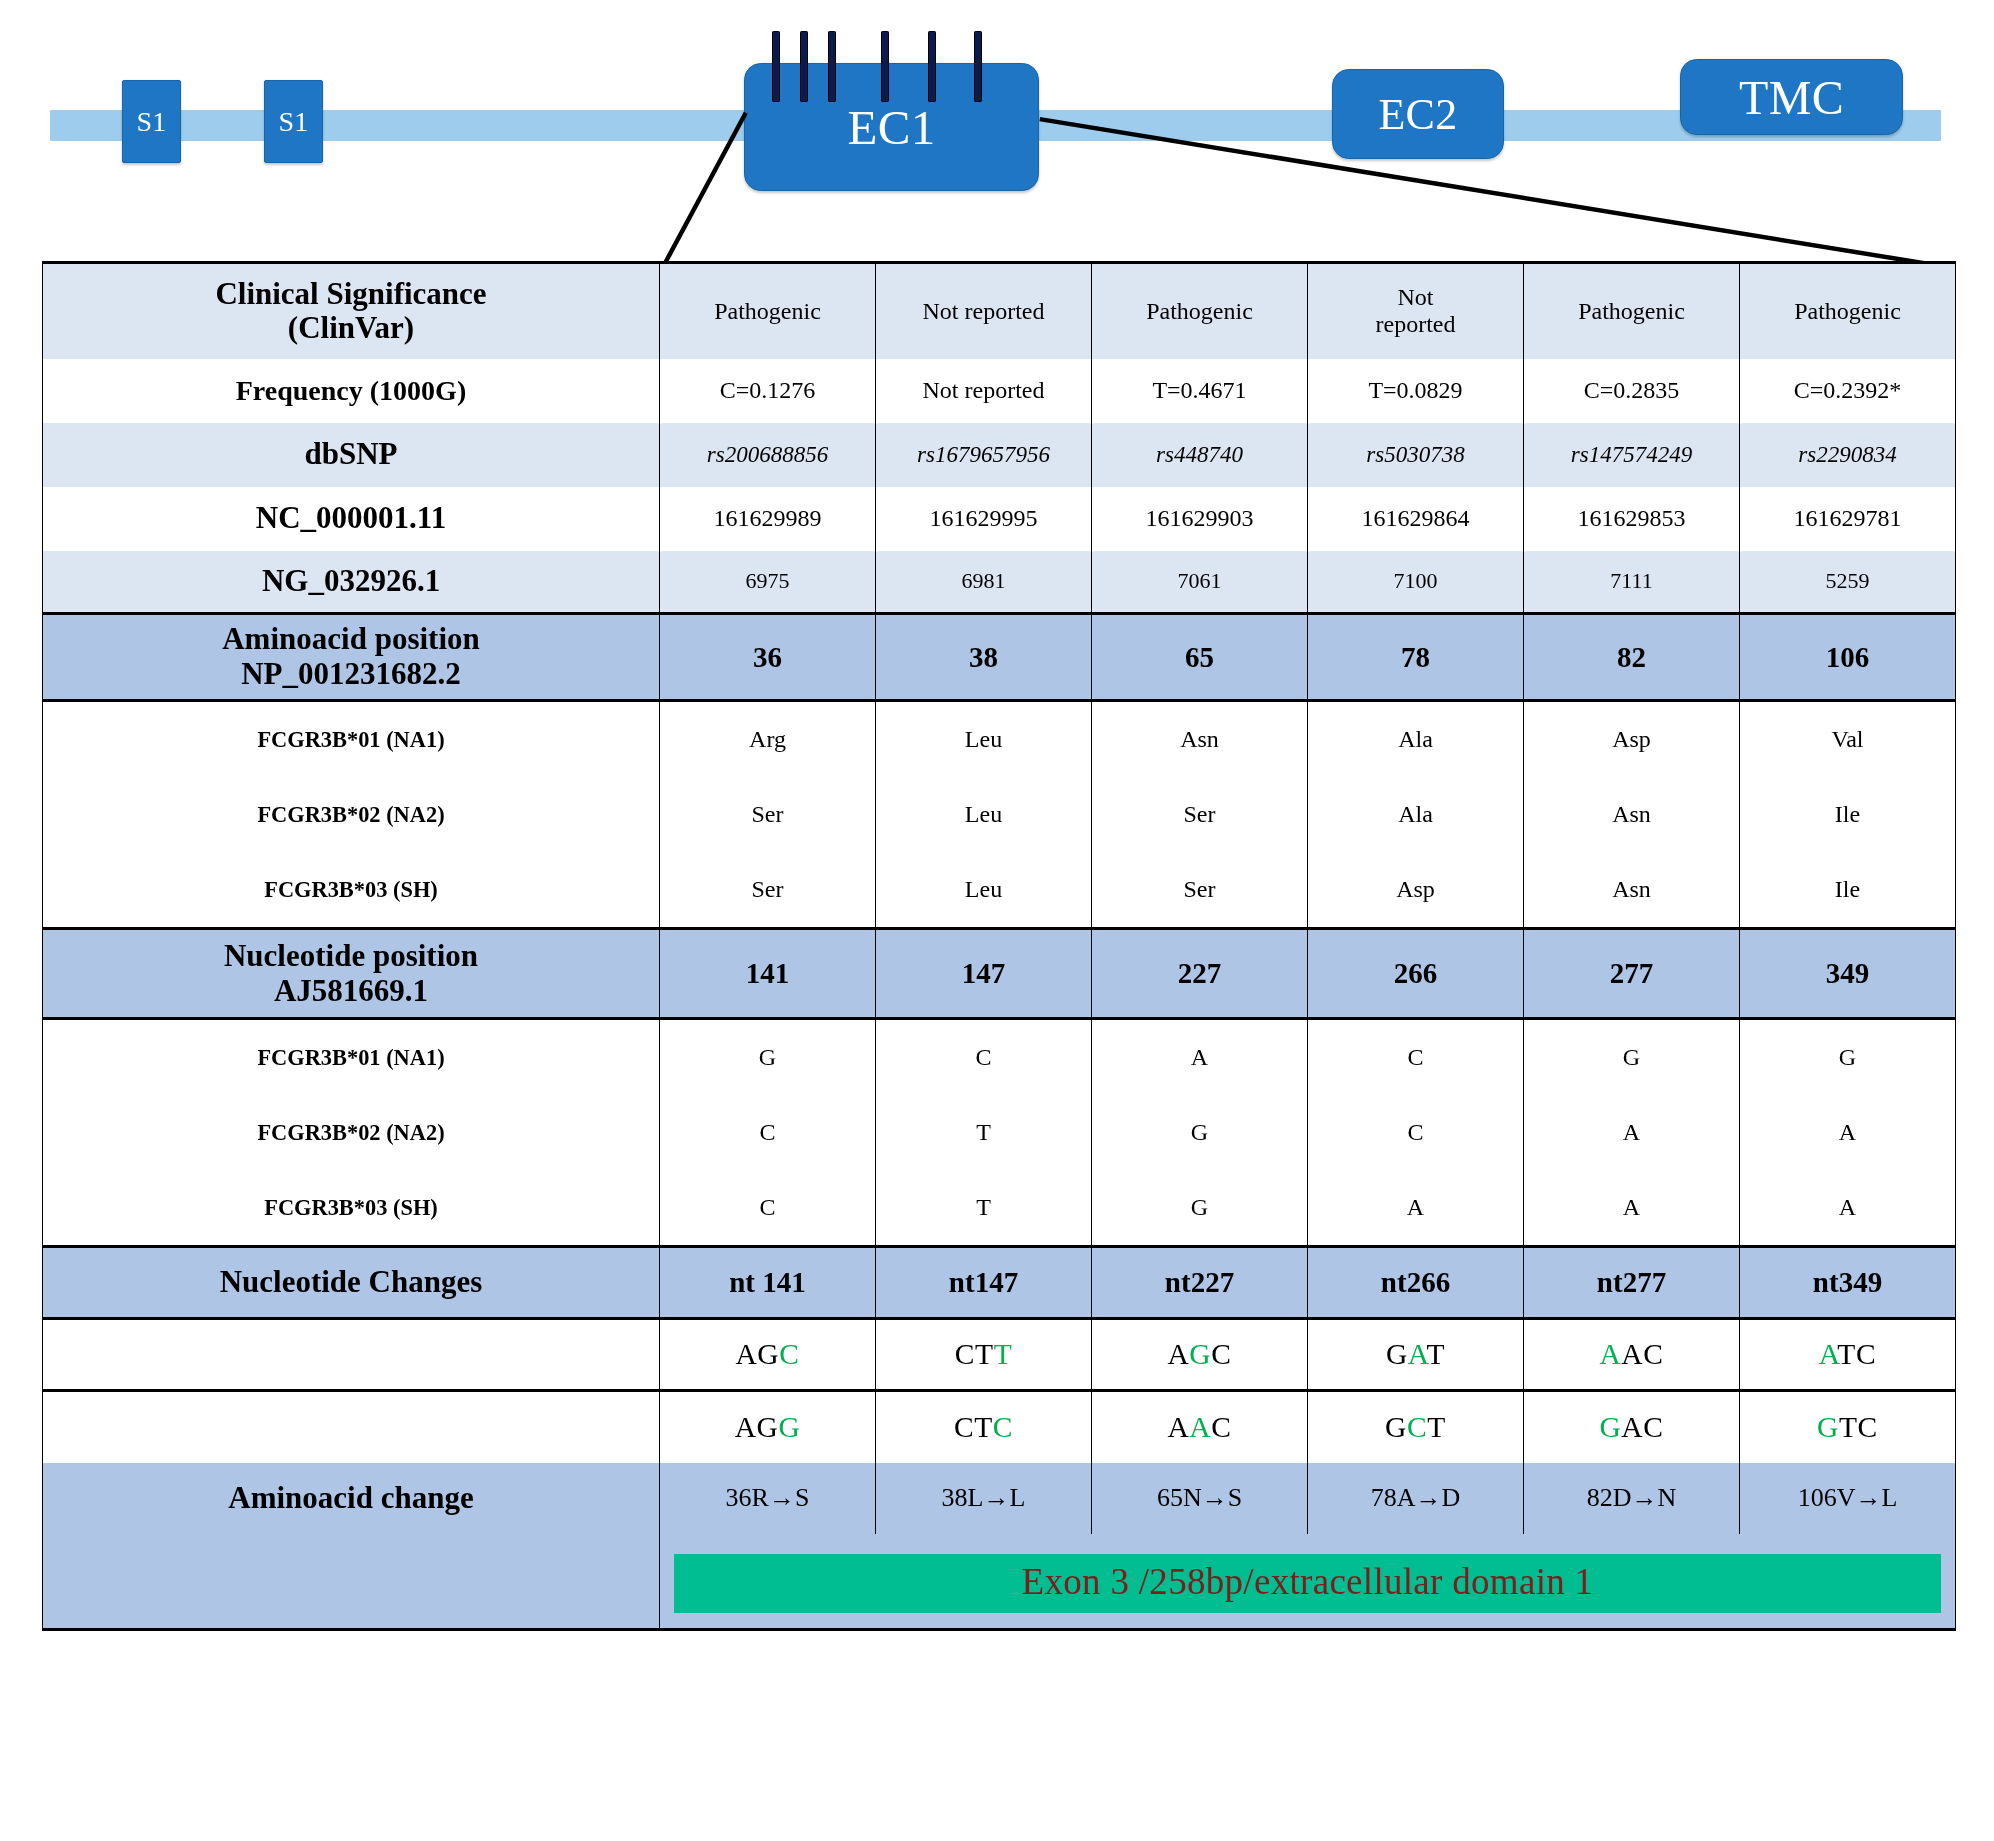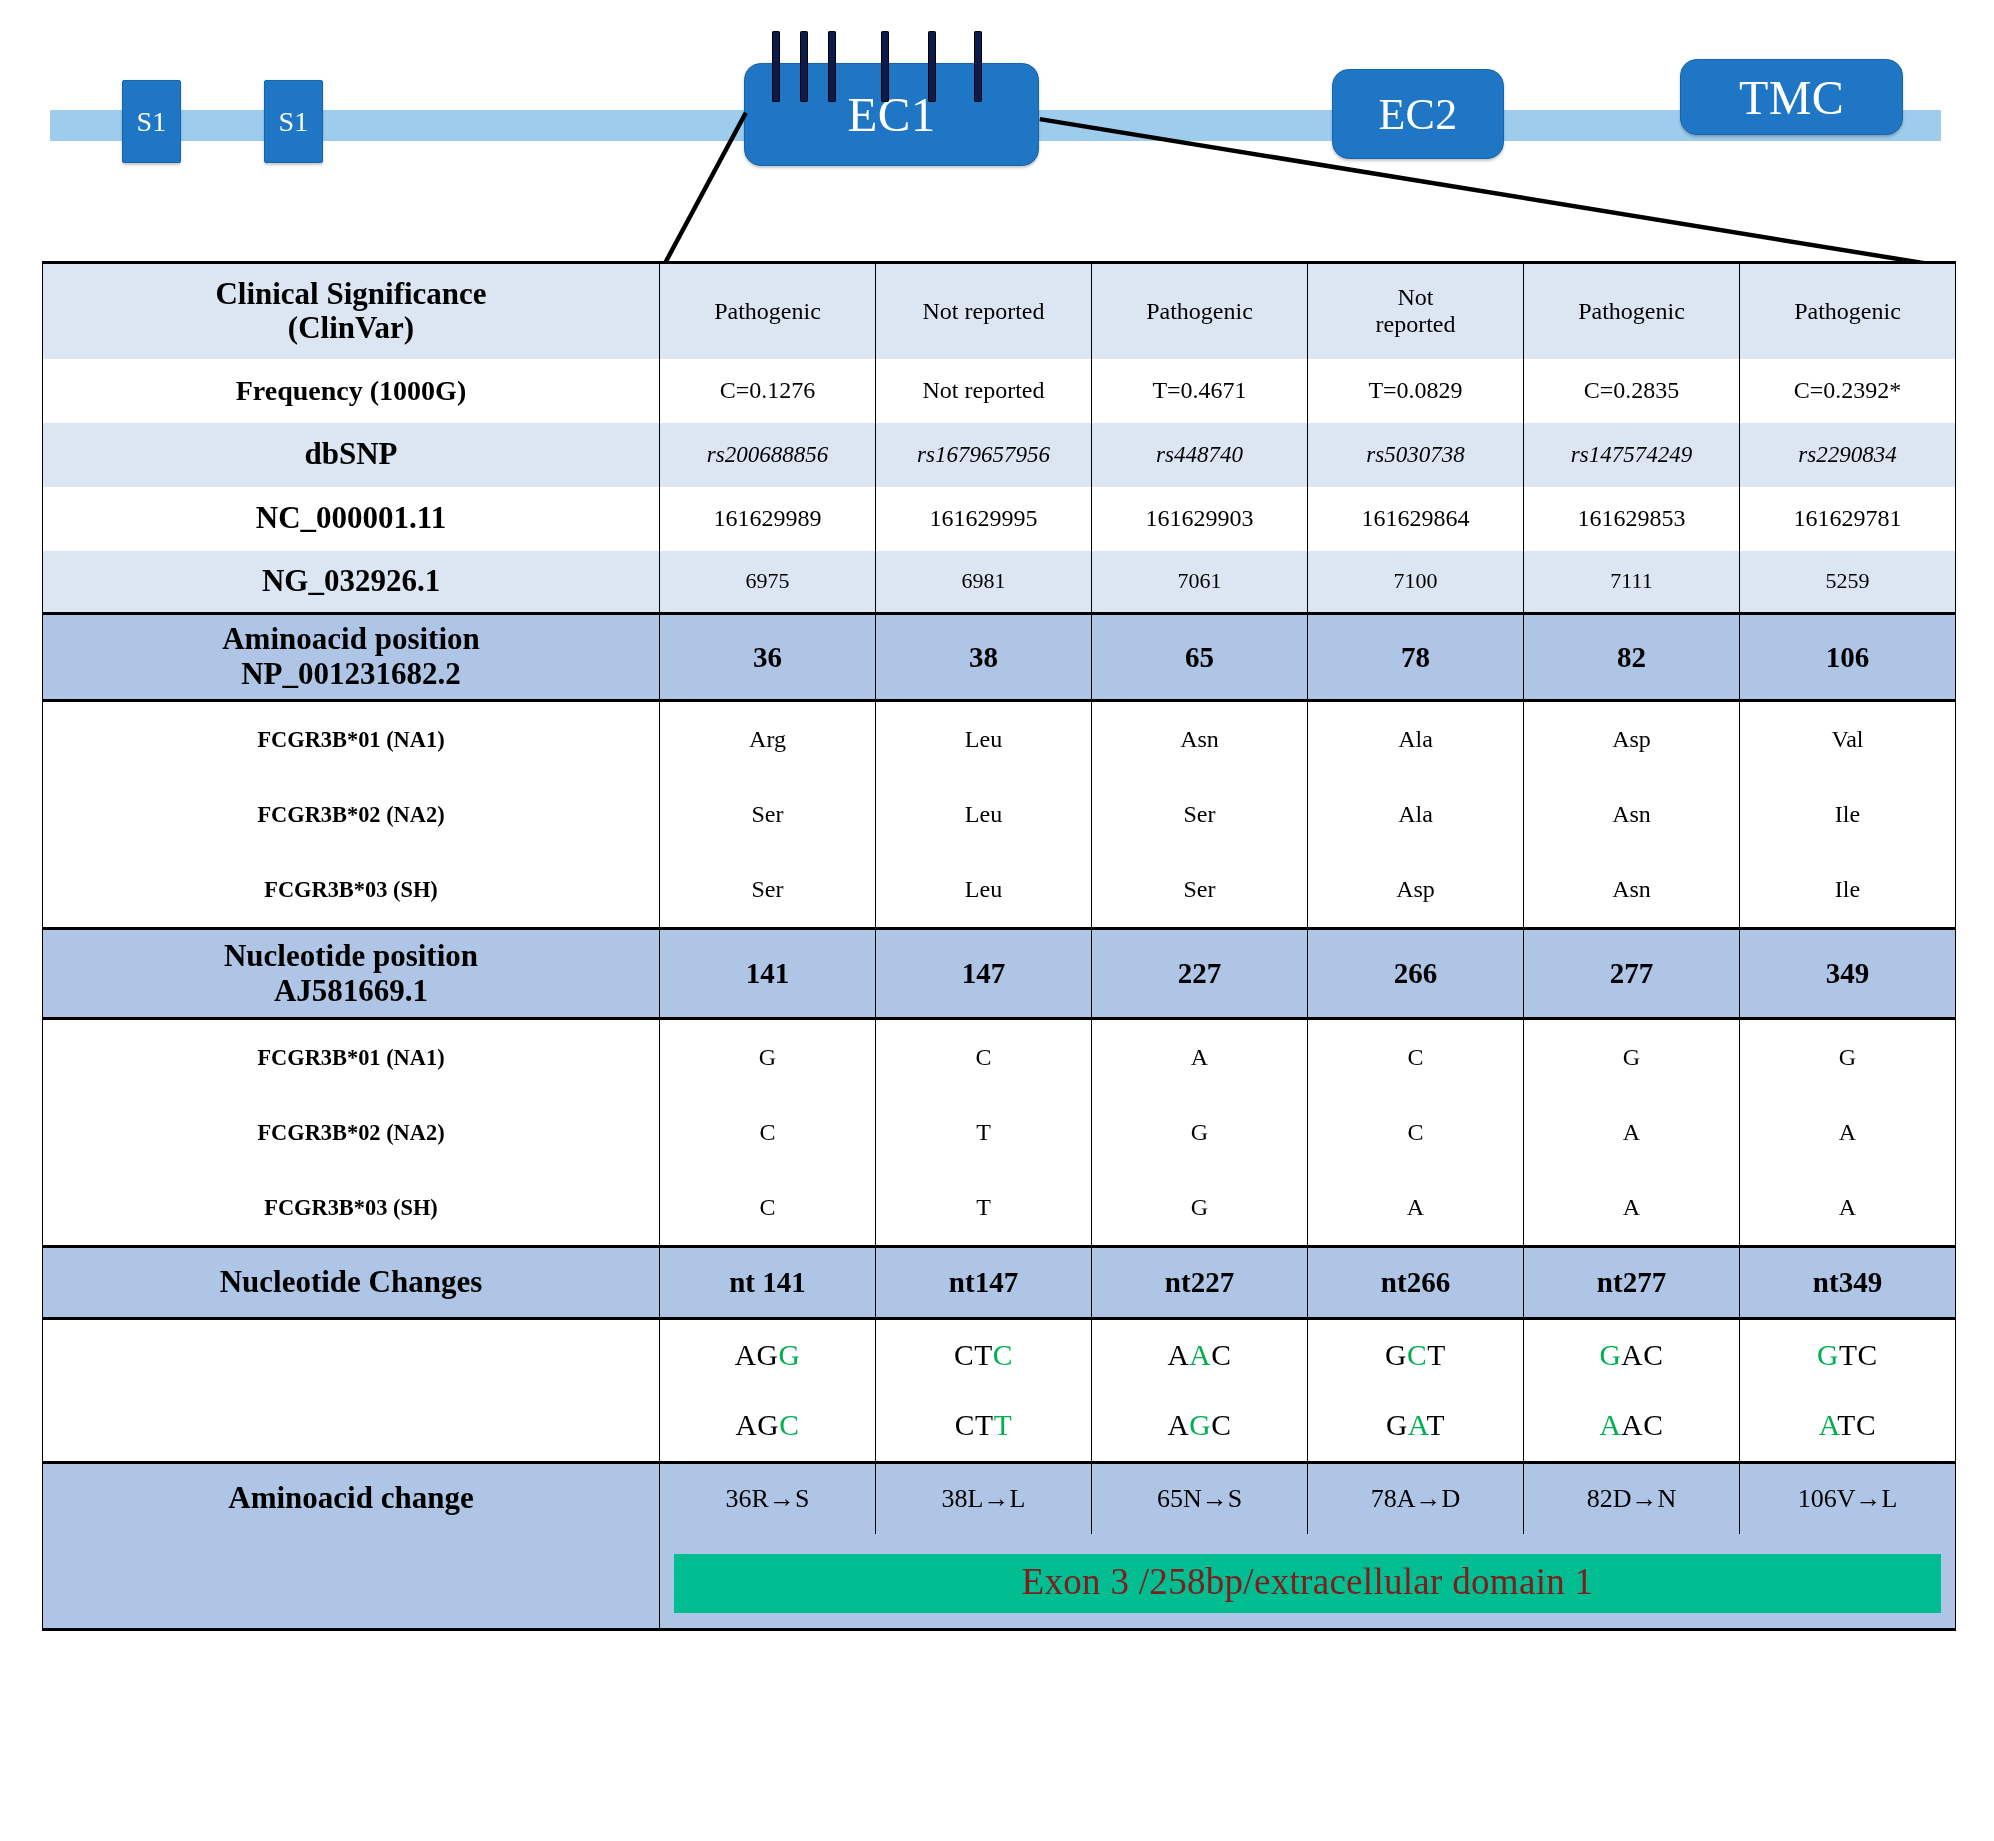--- a/index.html
+++ b/index.html
@@ -35,21 +35,21 @@
     display: flex;
     align-items: center;
     justify-content: center;
     font-family: "Liberation Serif", "DejaVu Serif", serif;
     box-shadow: 0 1.9px 2.6px rgba(0,0,0,0.22);
     letter-spacing: 0.3px;
   }
   .dom-s1 { width: 59px; height: 83px; top: 80px; font-size: 28px; border-radius: 2px; }
   .dom-s1a { left: 122px; }
   .dom-s1b { left: 264px; }
-  .dom-ec1 { left: 744px; top: 63px; width: 295px; height: 103px; font-size: 49px; }
+  .dom-ec1 { left: 744px; top: 63px; width: 295px; height: 128px; font-size: 49px; }
   .dom-ec2 { left: 1332px; top: 69px; width: 172px; height: 90px; font-size: 44px; text-align: right; }
   .dom-tmc { left: 1680px; top: 59px; width: 223px; height: 76px; font-size: 48px; }
 
   .tick {
     position: absolute;
     width: 8.3px;
     background: #0B1B4D;
     border: 1.3px solid #000000;
     border-radius: 1.3px;
     top: 31px;
@@ -318,40 +318,40 @@
     <tr class="tone-mid botline">
       <td class="lbl lbl-big" style="height:72px;">Nucleotide Changes</td>
       <td class="val-bold">nt 141</td>
       <td class="val-bold">nt147</td>
       <td class="val-bold">nt227</td>
       <td class="val-bold">nt266</td>
       <td class="val-bold">nt277</td>
       <td class="val-bold lastcol">nt349</td>
     </tr>
 
-    <tr class="tone-white">
-      <td class="lbl" style="height:72px;"></td>
-      <td class="val-codon"><span>AG</span><span class="mut">G</span></td>
-      <td class="val-codon"><span>CT</span><span class="mut">C</span></td>
-      <td class="val-codon"><span>A</span><span class="mut">A</span><span>C</span></td>
-      <td class="val-codon"><span>G</span><span class="mut">C</span><span>T</span></td>
-      <td class="val-codon"><span class="mut">G</span><span>AC</span></td>
-      <td class="val-codon lastcol"><span class="mut">G</span><span>TC</span></td>
-    </tr>
-
     <tr class="tone-white botline">
       <td class="lbl" style="height:72px;"></td>
       <td class="val-codon"><span>AG</span><span class="mut">C</span></td>
       <td class="val-codon"><span>CT</span><span class="mut">T</span></td>
       <td class="val-codon"><span>A</span><span class="mut">G</span><span>C</span></td>
       <td class="val-codon"><span>G</span><span class="mut">A</span><span>T</span></td>
       <td class="val-codon"><span class="mut">A</span><span>AC</span></td>
       <td class="val-codon lastcol"><span class="mut">A</span><span>TC</span></td>
     </tr>
 
+    <tr class="tone-white">
+      <td class="lbl" style="height:72px;"></td>
+      <td class="val-codon"><span>AG</span><span class="mut">G</span></td>
+      <td class="val-codon"><span>CT</span><span class="mut">C</span></td>
+      <td class="val-codon"><span>A</span><span class="mut">A</span><span>C</span></td>
+      <td class="val-codon"><span>G</span><span class="mut">C</span><span>T</span></td>
+      <td class="val-codon"><span class="mut">G</span><span>AC</span></td>
+      <td class="val-codon lastcol"><span class="mut">G</span><span>TC</span></td>
+    </tr>
+
     <tr class="tone-mid">
       <td class="lbl lbl-big" style="height:71px;">Aminoacid change</td>
       <td class="val-aac aac-host">36R→S</td>
       <td class="val-aac aac-host">38L→L</td>
       <td class="val-aac aac-host">65N→S</td>
       <td class="val-aac aac-host">78A→D</td>
       <td class="val-aac aac-host">82D→N</td>
       <td class="val-aac aac-host lastcol">106V→L</td>
     </tr>
 

